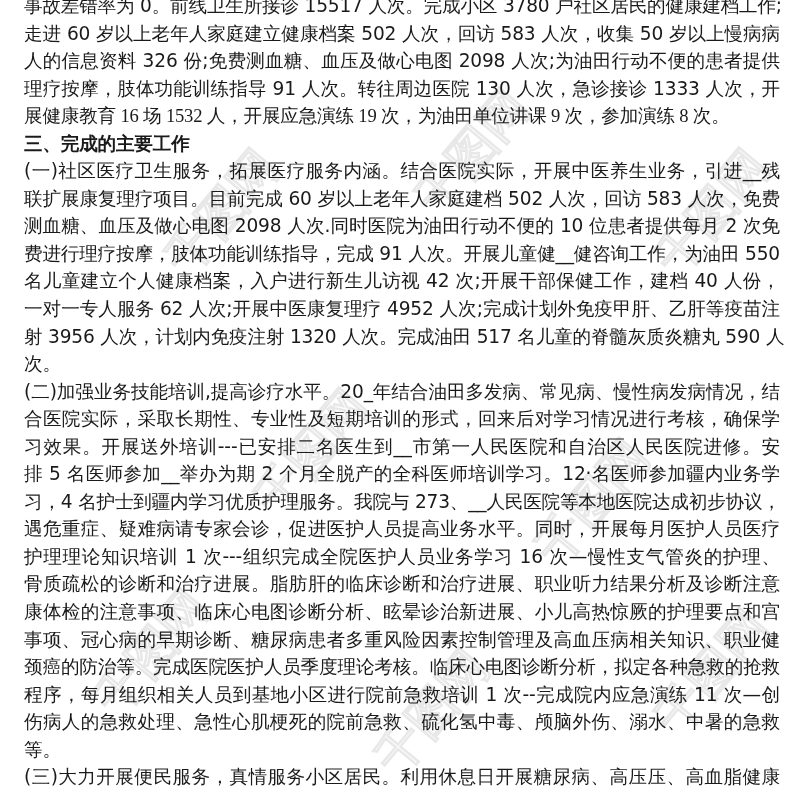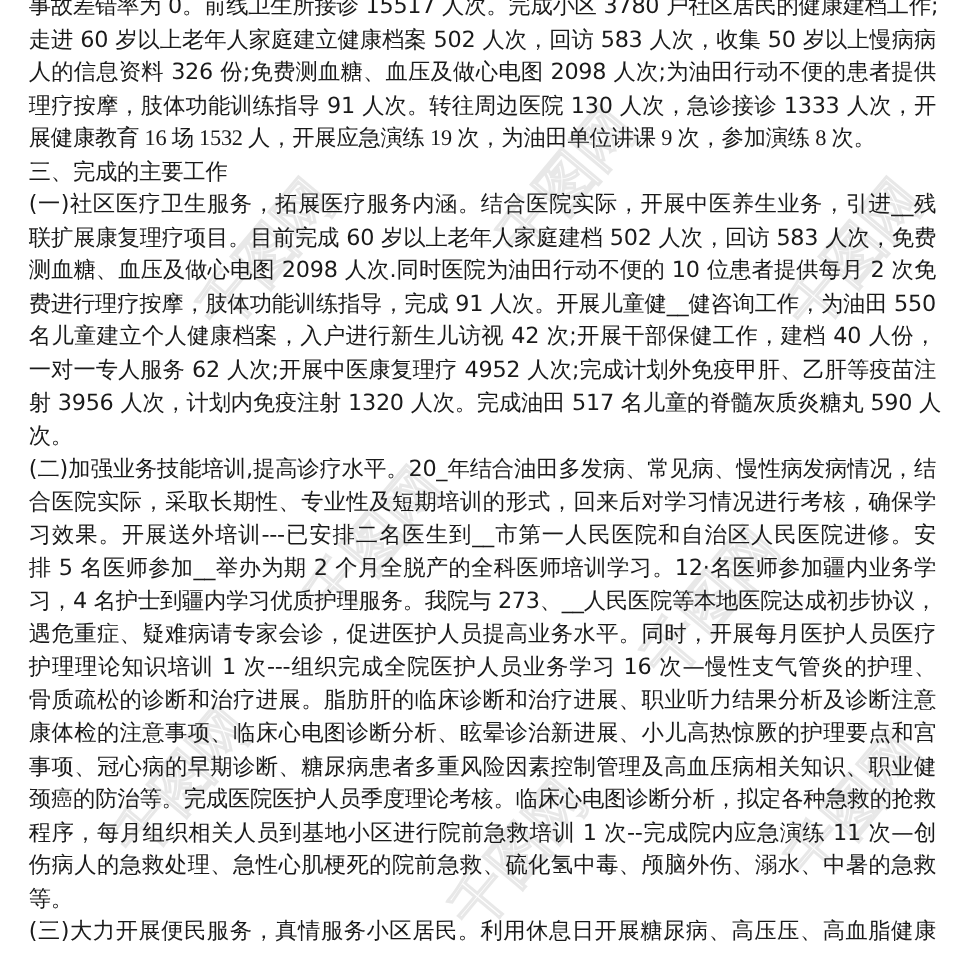--- a/index.html
+++ b/index.html
@@ -12,21 +12,21 @@
   .page {
     position: absolute; left: 24px; top: -8px; width: 756px;
   }
   .line {
     height: 27.55px; line-height: 27.55px;
     font-size: 18.6px; white-space: nowrap;
     letter-spacing: -0.2px;
     text-align: justify; text-align-last: justify;
   }
   .line.last { text-align-last: left; font-family: Liberation Serif, serif; }
-  .line.heading { font-weight: normal; text-align-last: left; }
+  .line.heading { font-weight: bold; text-align-last: left; }
   .watermark {
     position: absolute; pointer-events: none;
     color: rgba(200,200,200,0.35);
     font-size: 48px; font-weight: bold;
     transform: rotate(-50deg);
     -webkit-text-stroke: 1px rgba(190,190,190,0.35);
     color: transparent;
     white-space: nowrap;
   }
 </style>

